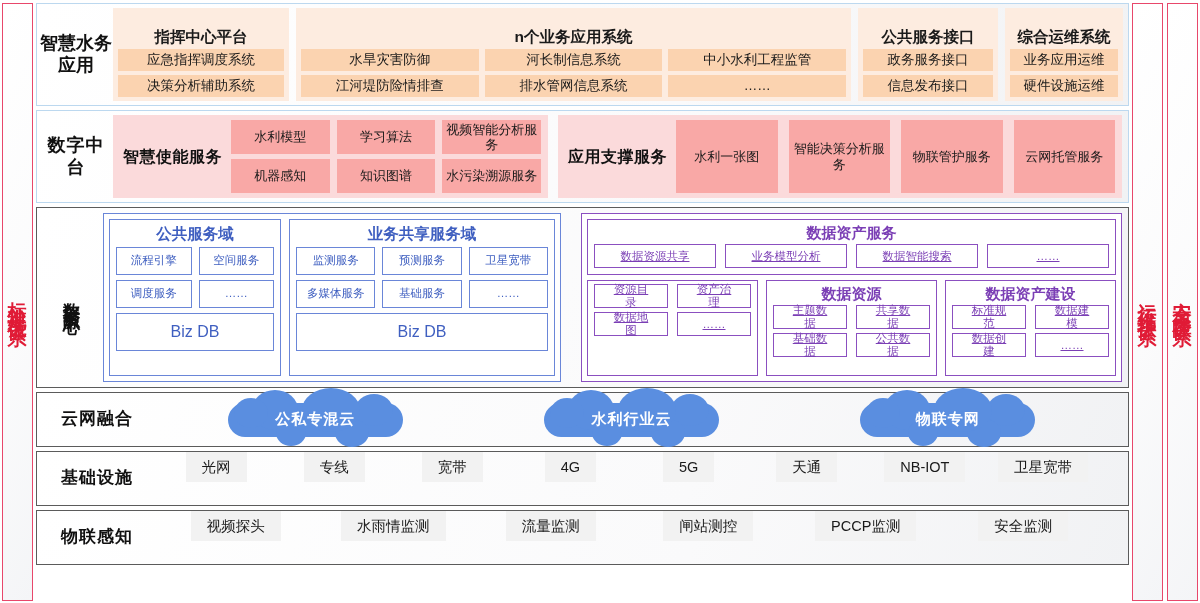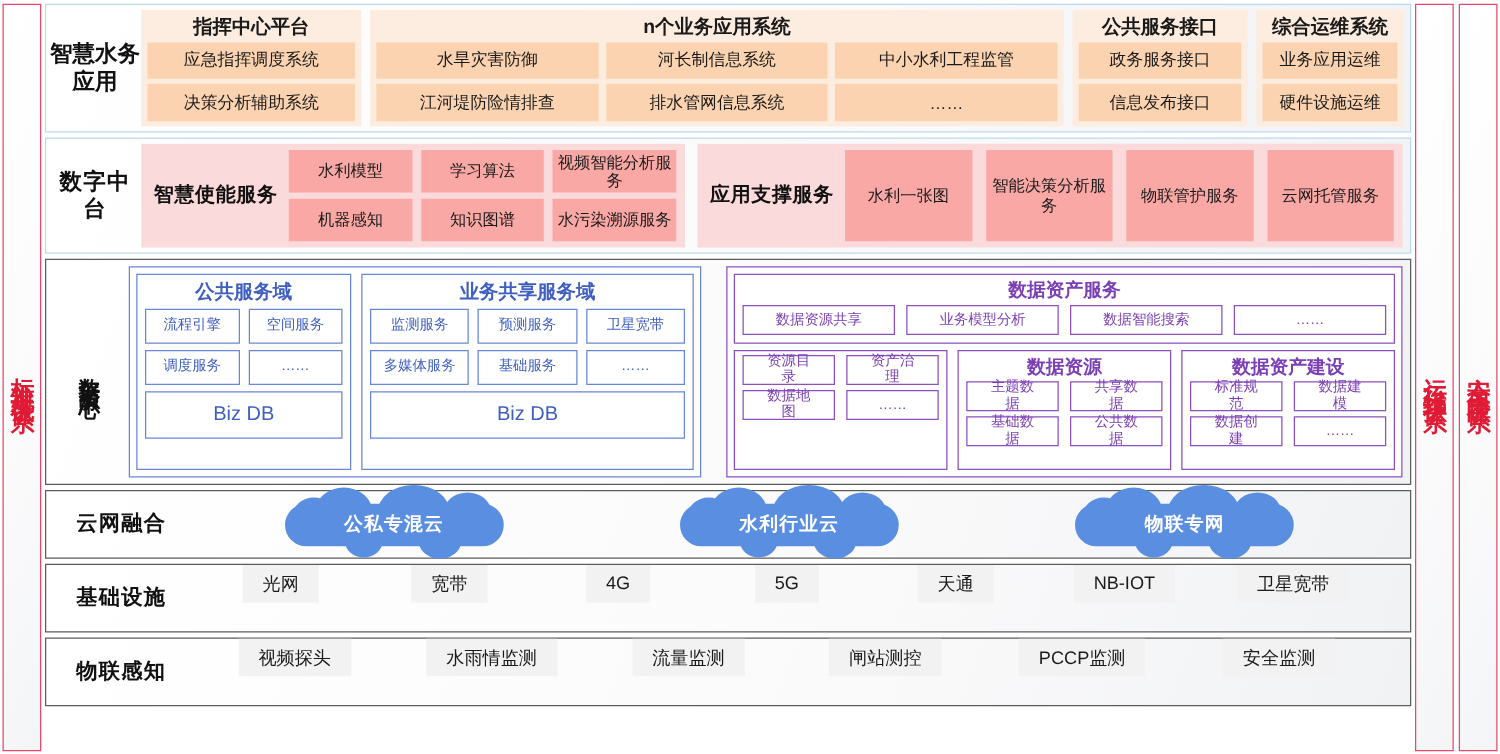--- a/index.html
+++ b/index.html
@@ -58,21 +58,21 @@
   
   .band-app{
     height:103px;
     border:1.4px solid #bcd8ef;
     padding:4px 5px 4px 2px;
   }
   .band-app .band-label{flex:0 0 74px;font-size:18px;letter-spacing:0px;}
   .app-groups{display:flex;gap:7px;flex:1 1 auto;min-width:0;}
   .app-group{
     background:#fdece0;
-    padding:3px 5px 4px 5px;
+    padding:18px 5px 4px 5px;
     display:flex;flex-direction:column;
     box-sizing:border-box;
   }
   .app-group-title{
     text-align:center;font-weight:bold;font-size:15.5px;color:#1a1a1a;
     padding:3px 0 4px;line-height:1;
   }
   .app-rows{display:flex;flex-direction:column;gap:4px;flex:1 1 auto;}
   .app-row{display:flex;gap:6px;flex:1 1 auto;}
   .app-cell{
@@ -179,21 +179,21 @@
   }
   .purple-title{
     text-align:center;font-weight:bold;font-size:15px;color:#7b3fb5;
     padding:2px 0 4px;line-height:1;
   }
   .purple-row{display:flex;gap:9px;}
   .purple-cell{
     border:1.1px solid #8b4fc0;background:#fff;
     display:flex;align-items:center;justify-content:center;text-align:center;
     font-size:11.5px;color:#7b3fb5;line-height:1.1;
-    flex:1 1 0;min-width:0;height:22px;padding:0 16px;
+    flex:1 1 0;min-width:0;height:22px;padding:0 16px;text-decoration:underline;
   }
   .purple-lower{display:flex;gap:8px;flex:1 1 auto;}
   .purple-lower .purple-box{flex:1 1 0;min-width:0;display:flex;flex-direction:column;}
   .purple-grid{display:flex;flex-direction:column;gap:4px;}
 
   
   .band-cloud{
     height:55px;
     border:1.5px solid #5b5b5b;
   }
@@ -486,20 +486,23 @@
     </div>
 
     <div class="band band-flat">
       <div class="band-label">基础设施</div>
       <div class="band-body">
         <div class="flat-row">
           <div class="flat-slot">
               <div class="flat-cell">光网</div>
             </div>
           <div class="flat-slot">
+              <div class="flat-cell">专线</div>
+            </div>
+          <div class="flat-slot">
               <div class="flat-cell">宽带</div>
             </div>
           <div class="flat-slot">
               <div class="flat-cell">4G</div>
             </div>
           <div class="flat-slot">
               <div class="flat-cell">5G</div>
             </div>
           <div class="flat-slot">
               <div class="flat-cell">天通</div>

